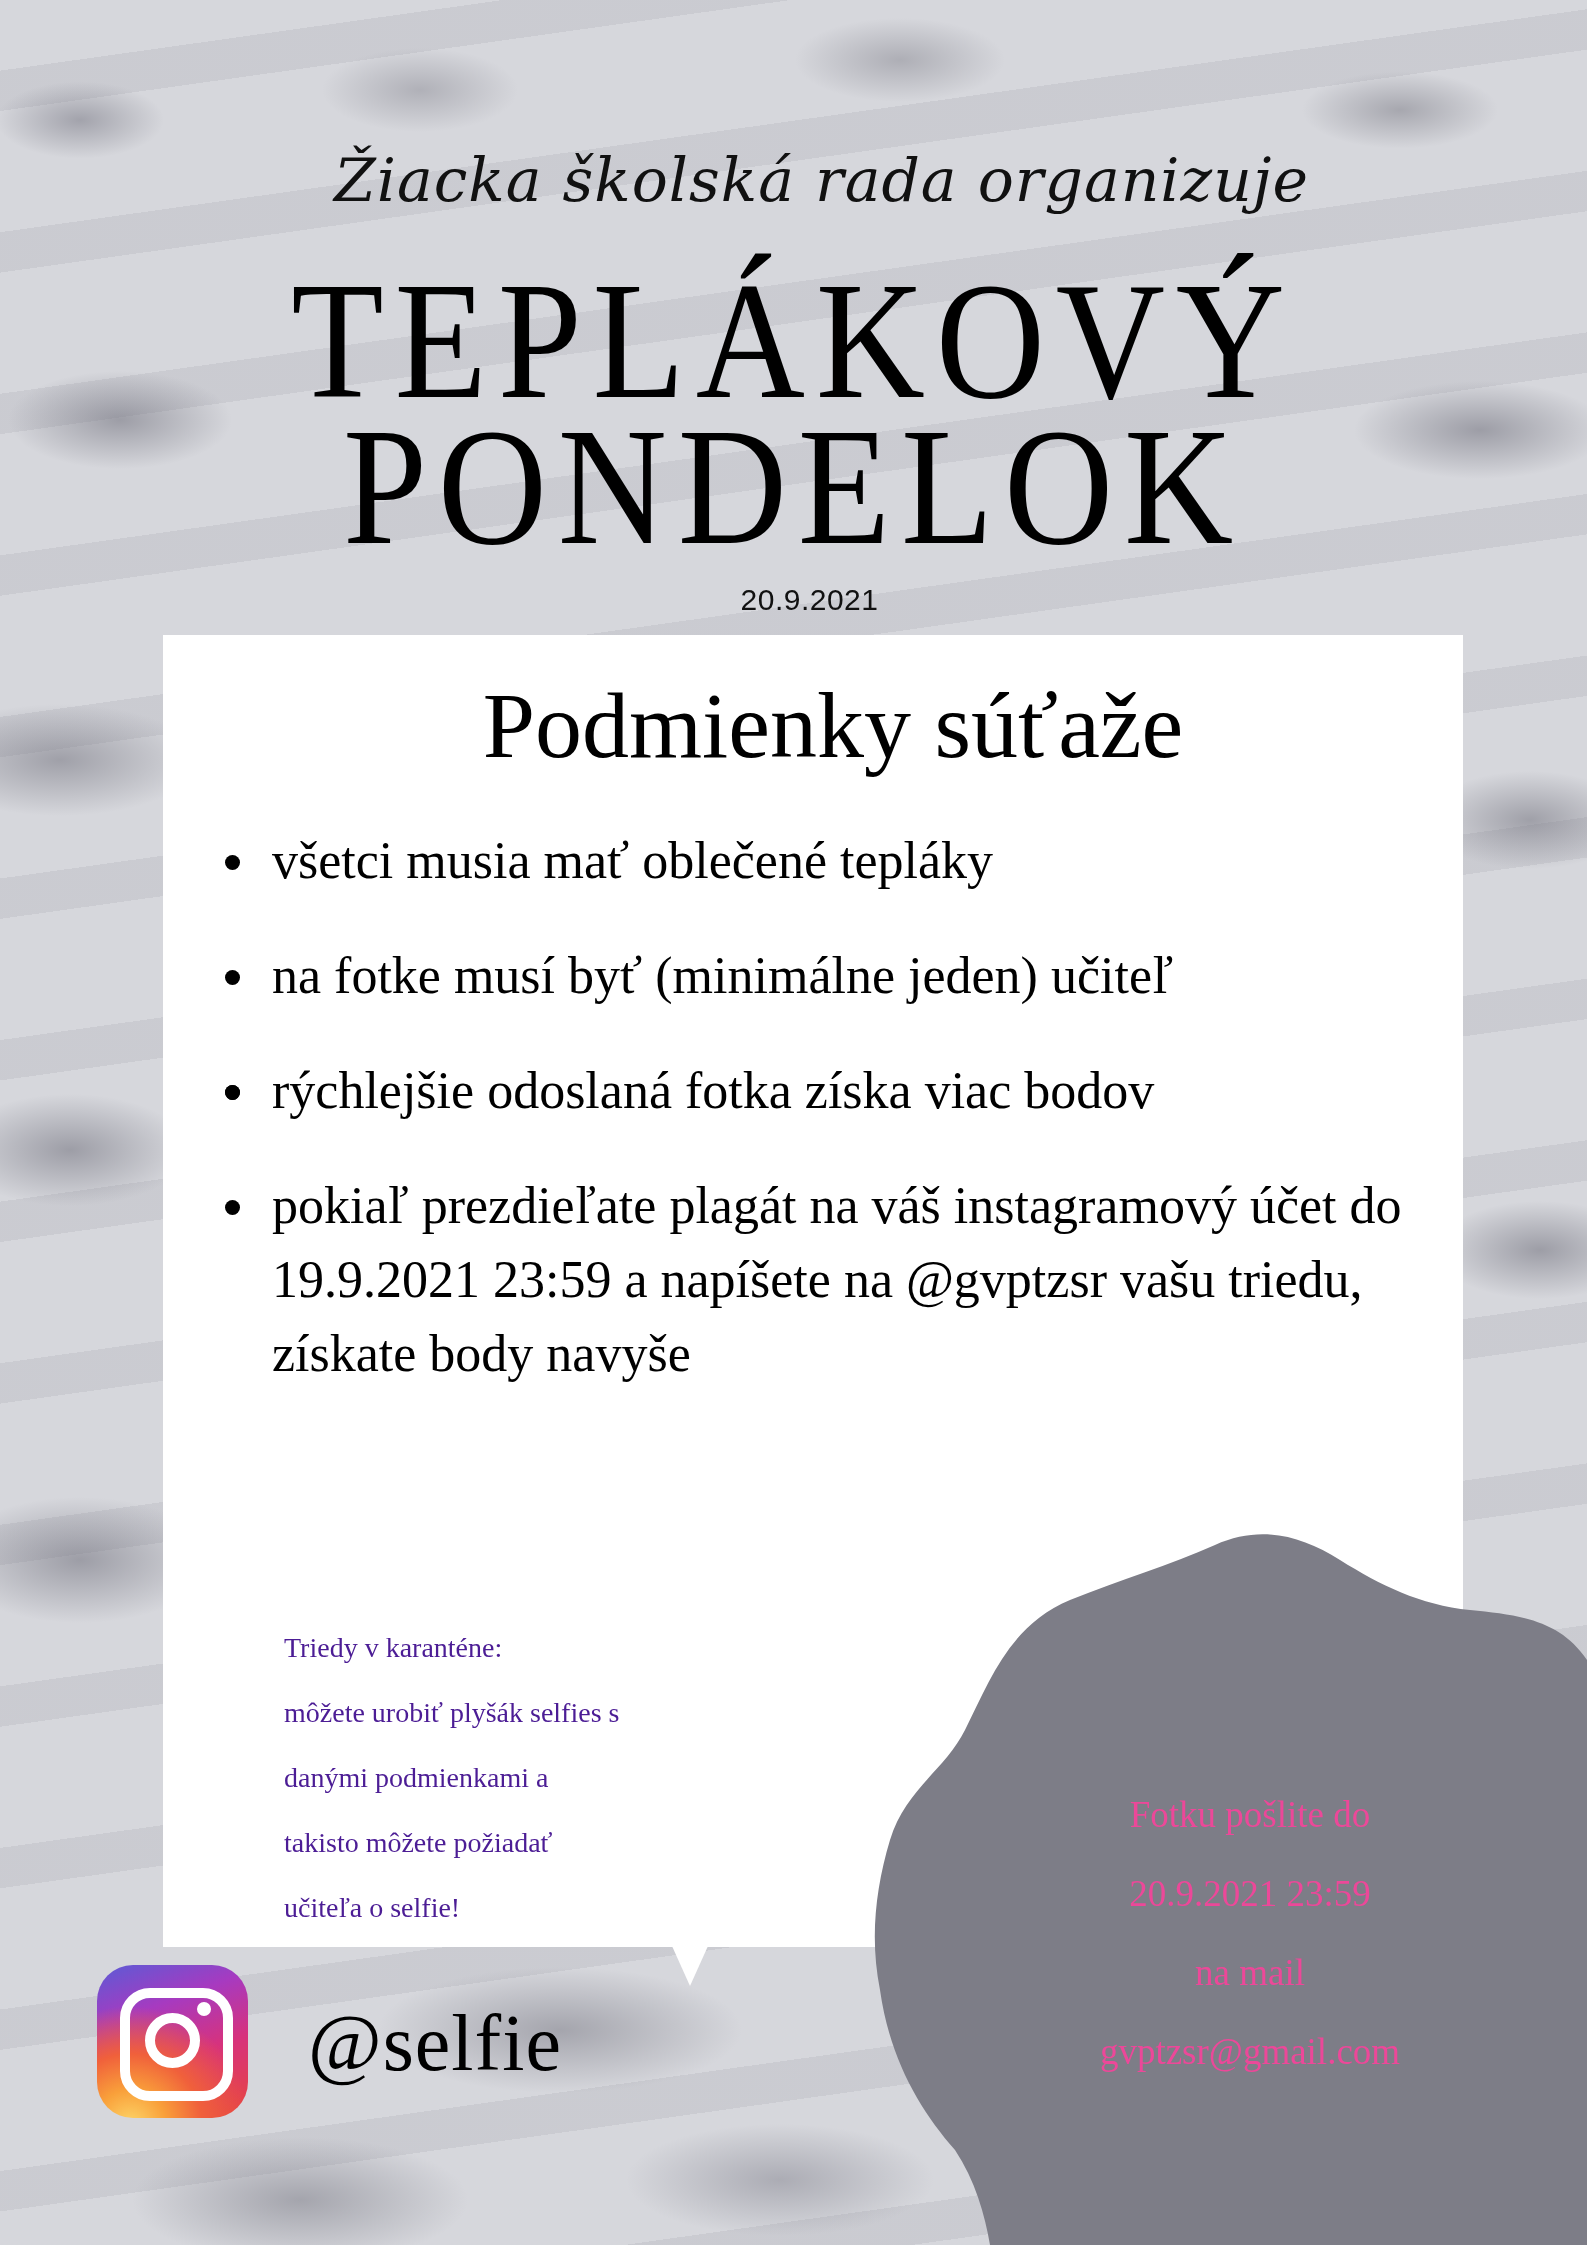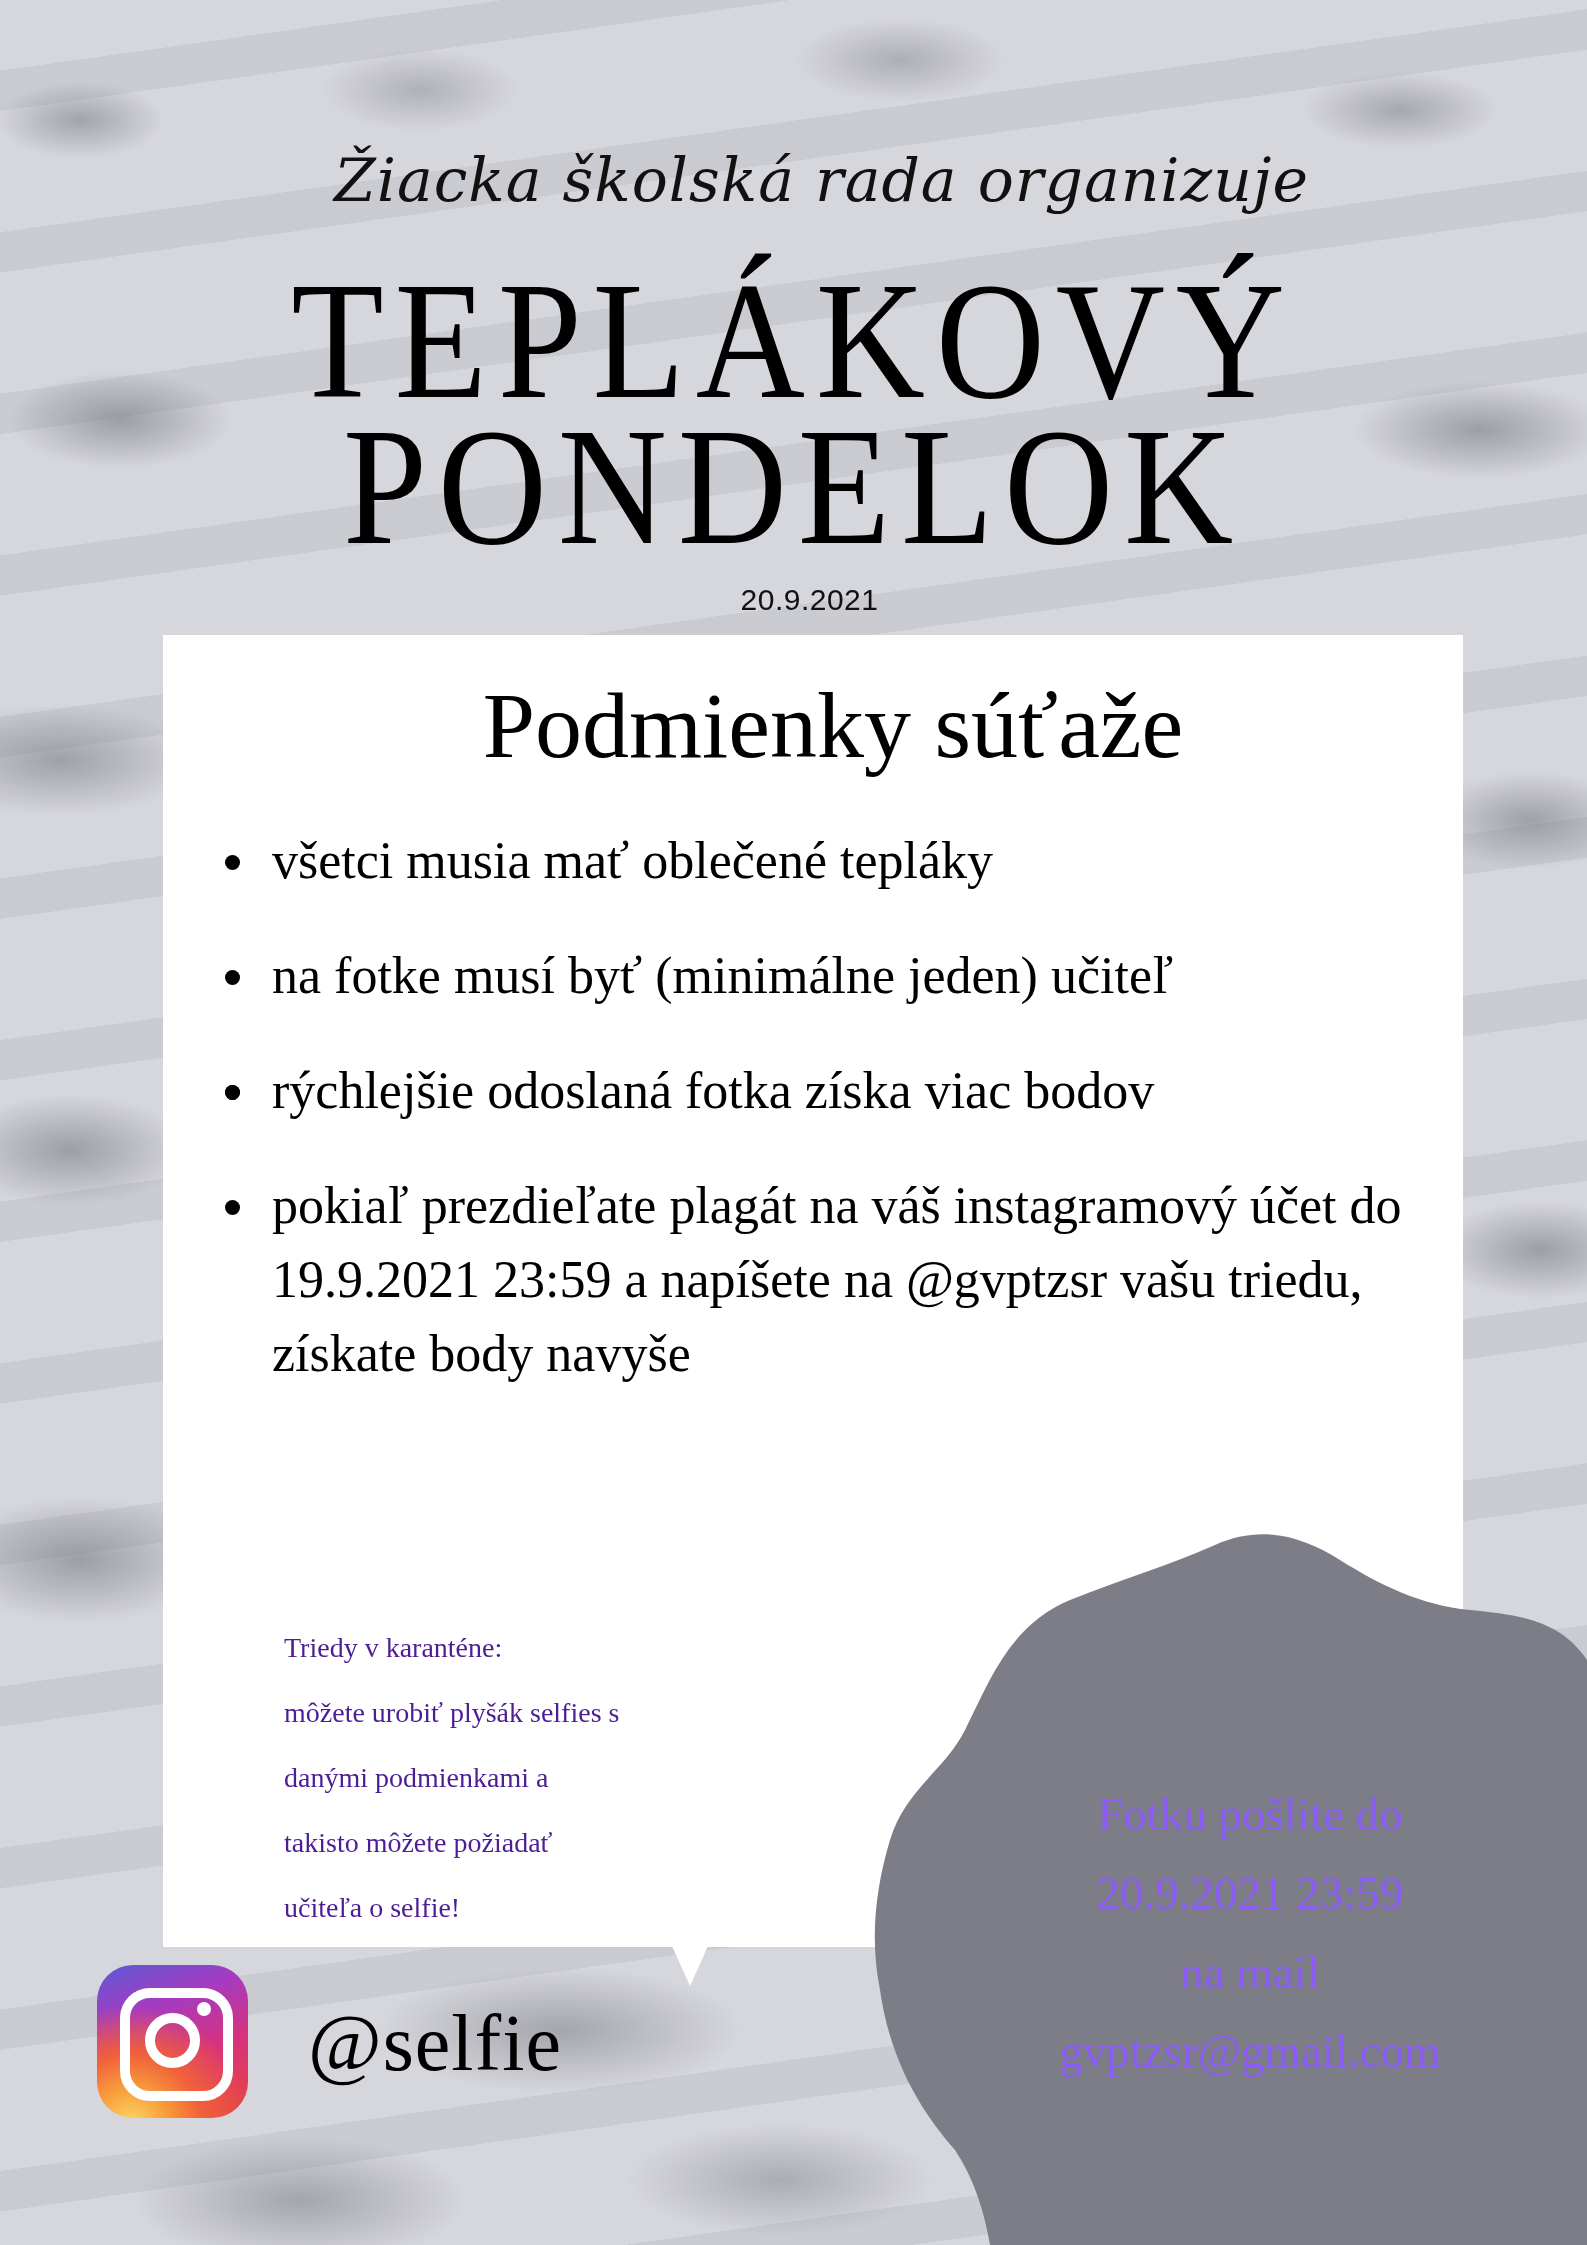--- a/index.html
+++ b/index.html
@@ -38,21 +38,21 @@
     border-left:18px solid transparent; border-right:18px solid transparent; border-top:40px solid #fff; }
   .heading { position:absolute; left:163px; width:1340px; top:678px; text-align:center;
     font-size:94px; line-height:1; color:#000; }
   .bullets { position:absolute; left:225px; top:783px; width:1225px; margin:0; padding:0; list-style:none;
     font-size:52px; line-height:74px; color:#000; }
   .bullets li { position:relative; padding-left:47px;margin-top:41px; }
   .bullets li .dot { position:absolute; left:0; top:31px; width:15px; height:15px; border-radius:50%; background:#000; }
   .quar { position:absolute; left:284px; top:1615px; width:720px; font-size:28px; line-height:65px; color:#4c1d95; }
   .blob { position:absolute; left:0; top:0; width:1587px; height:2245px; pointer-events:none; }
   .blobtext { position:absolute; left:940px; width:620px; top:1775px; text-align:center;
-    font-size:47px; line-height:79px; color:#8b5cf6; }
+    font-size:37px; line-height:79px; color:#ec4899; }
   .insta { position:absolute; left:97px; top:1965px; width:151px; height:153px; border-radius:36px;
     background:
       radial-gradient(circle at 22% 105%, #fdd86b 0%, #f9a03a 18%, #f0603b 36%, rgba(230,60,90,0) 60%),
       linear-gradient(160deg, #5b5bd6 0%, #a73ac0 30%, #d7327c 60%, #e8463d 100%); }
   .insta .frame { position:absolute; left:23px; top:23px; width:93px; height:93px; border:10px solid #fff; border-radius:30px; }
   .insta .lens { position:absolute; left:48px; top:48px; width:35px; height:35px; border:10px solid #fff; border-radius:50%; }
   .insta .dotc { position:absolute; left:100px; top:37px; width:14px; height:14px; background:#fff; border-radius:50%; }
   .handle { position:absolute; left:308px; top:2003px; font-size:80px; line-height:1; color:#000; letter-spacing:1px; }
 </style>
 </head>

